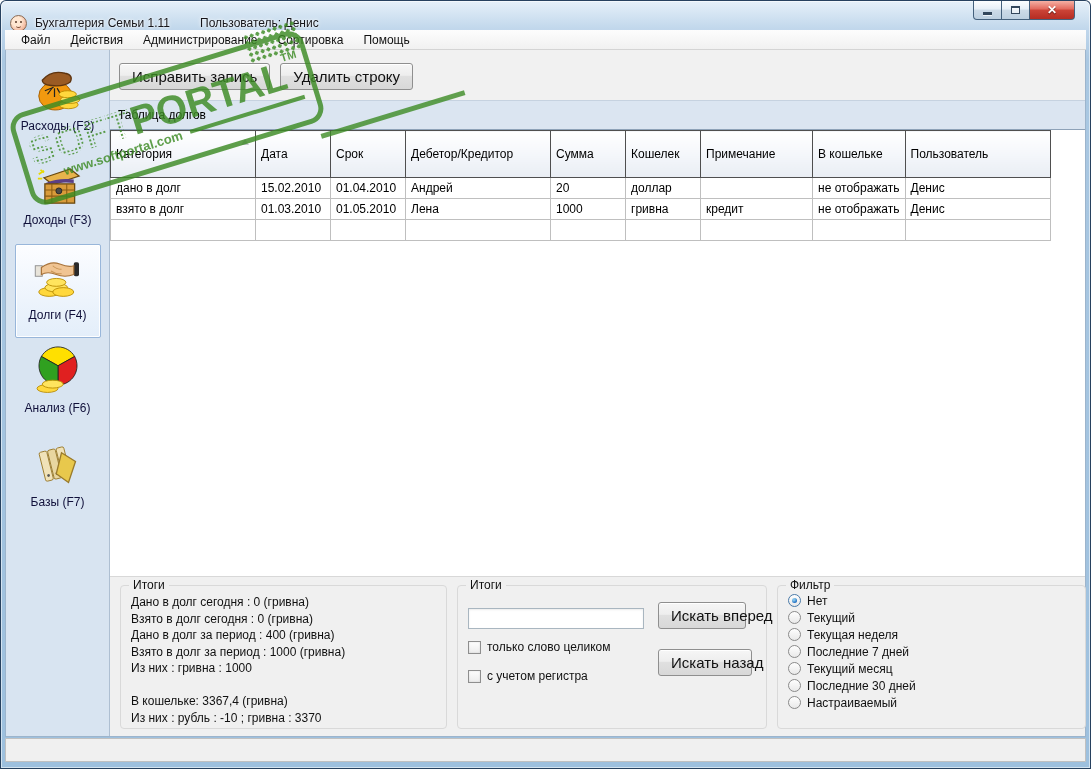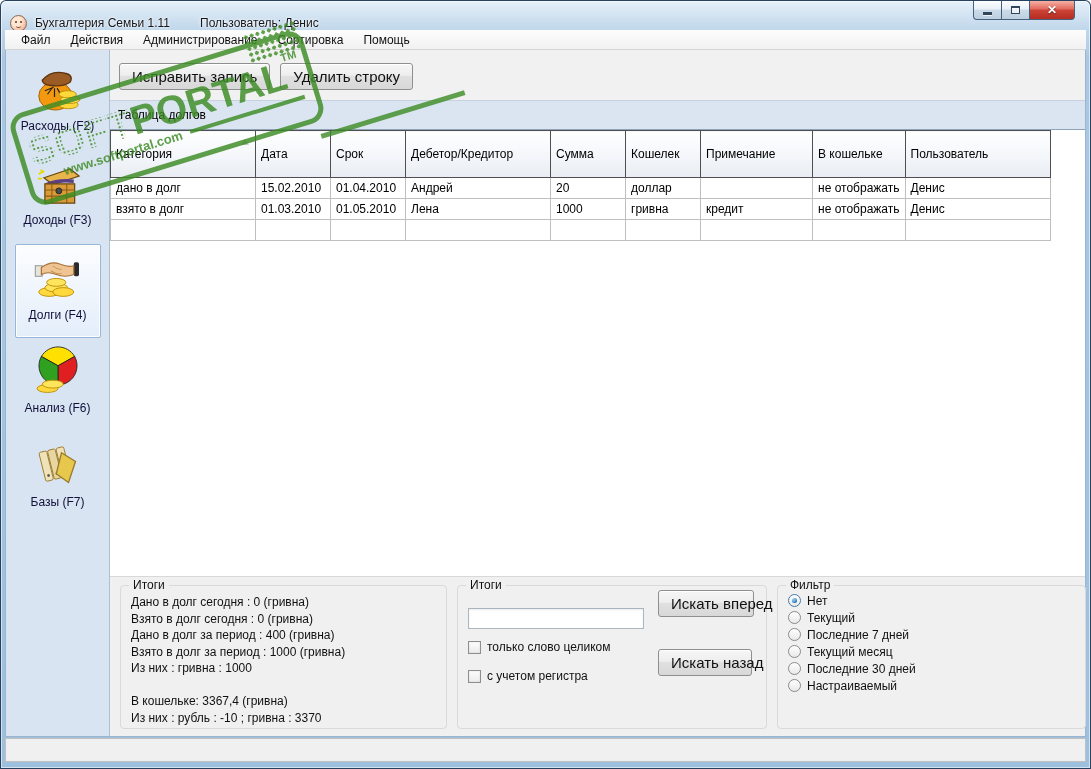--- a/index.html
+++ b/index.html
@@ -67,21 +67,21 @@
   .groupbox .gb-title{position:absolute;top:-8px;left:8px;background:#f0f0f0;padding:0 4px;font-size:12px;color:#111;}
   .gb-totals{left:10px;width:327px;}
   .gb-search{left:347px;width:310px;}
   .gb-filter{left:667px;width:309px;}
 
   .totals-line{font-size:12px;color:#111;line-height:16.5px;min-height:16.5px;padding-left:10px;white-space:nowrap;}
   .gb-totals .lines{padding-top:8px;}
 
   .search-input{position:absolute;left:10px;top:22px;width:176px;height:21px;border:1px solid #a9b6c0;
     box-shadow:inset 0 1px 2px rgba(0,0,0,.08);font-size:12px;padding:2px 4px;background:#fff;}
-  .btn-fwd{position:absolute;left:200px;top:4px;width:96px;text-align:center;}
+  .btn-fwd{position:absolute;left:200px;top:16px;width:88px;text-align:center;}
   .btn-back{position:absolute;left:200px;top:63px;width:94px;text-align:center;}
   .chk-row{position:absolute;left:10px;display:flex;align-items:center;gap:6px;}
   .chk1{top:54px;} .chk2{top:83px;}
   .checkbox{width:13px;height:13px;border:1px solid #8e8e8e;background:linear-gradient(180deg,#fdfdfd,#ececec);box-shadow:inset 0 0 2px rgba(0,0,0,.12);}
   .chk-label,.radio-label{font-size:12px;color:#111;white-space:nowrap;}
 
   .radio-row{display:flex;align-items:center;gap:6px;height:17px;margin-left:10px;}
   .gb-filter .radios{padding-top:6px;}
   .radio{width:13px;height:13px;border-radius:50%;border:1px solid #8a8a8a;background:linear-gradient(180deg,#fefefe,#e9e9e9);position:relative;flex:0 0 13px;}
   .radio.on{border-color:#4a7aa8;}
@@ -328,20 +328,24 @@
             <div class="radio-row">
               <span class="radio on"></span>
               <span class="radio-label">Нет</span>
             </div>
             <div class="radio-row">
               <span class="radio"></span>
               <span class="radio-label">Текущий</span>
             </div>
             <div class="radio-row">
               <span class="radio"></span>
+              <span class="radio-label">Текущая неделя</span>
+            </div>
+            <div class="radio-row">
+              <span class="radio"></span>
               <span class="radio-label">Последние 7 дней</span>
             </div>
             <div class="radio-row">
               <span class="radio"></span>
               <span class="radio-label">Текущий месяц</span>
             </div>
             <div class="radio-row">
               <span class="radio"></span>
               <span class="radio-label">Последние 30 дней</span>
             </div>

